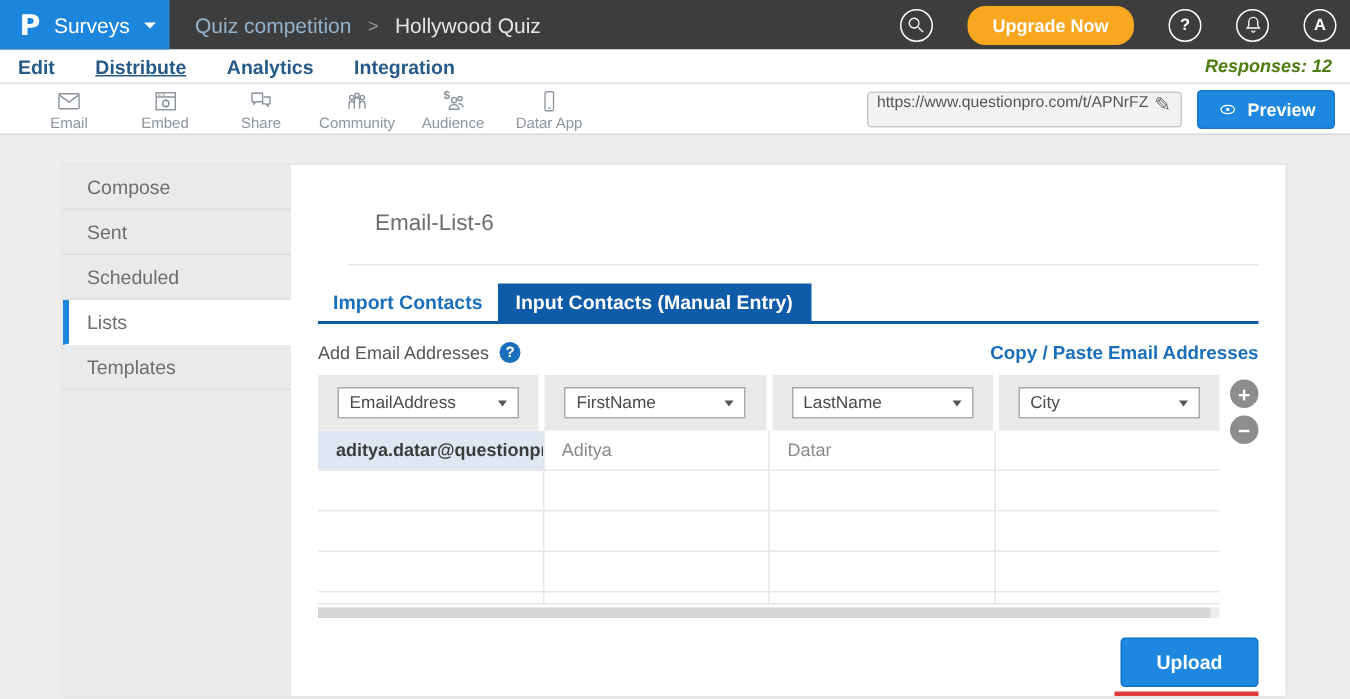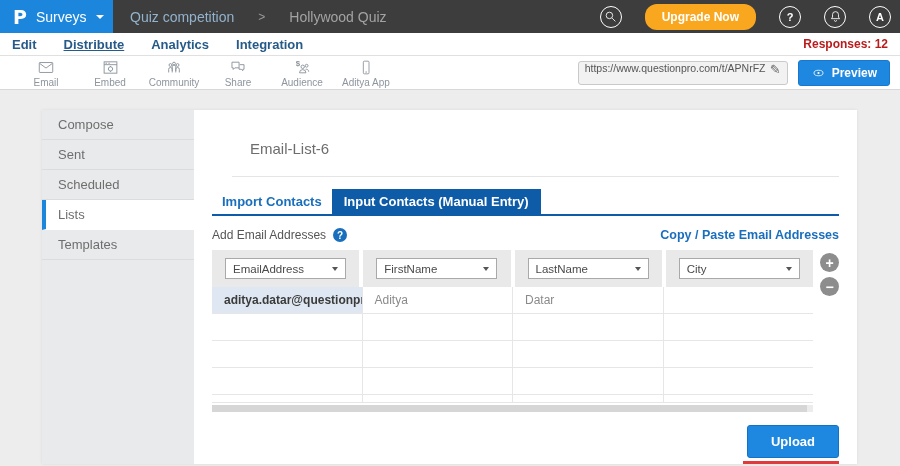--- a/index.html
+++ b/index.html
@@ -7,38 +7,38 @@
     font-family:"Liberation Sans", sans-serif; }
 
   
   .topbar { height:33px; background:#3d3d3d; display:flex; align-items:center; }
   .brand { width:113px; height:33px; background:#1c86dc; display:flex; align-items:center;
     gap:9px; padding-left:13px; cursor:pointer; flex-shrink:0; }
   .logo { color:#fff; font-size:19px; font-weight:bold; font-family:"DejaVu Sans",sans-serif; }
   .brand-label { color:#fff; font-size:14px; }
   .caret-down { width:0; height:0; border-left:4px solid transparent;
     border-right:4px solid transparent; border-top:4px solid #fff; }
-  .breadcrumb { margin-left:17px; display:flex; align-items:center; gap:24px; font-size:14px;text-align:right; }
+  .breadcrumb { margin-left:17px; display:flex; align-items:center; gap:11px; font-size:14px;text-align:right; }
   .crumb-parent { color:#93b2cc; }
   .crumb-sep { color:#9a9a9a; font-size:12px; }
-  .crumb-current { color:#a3a3a3; }
+  .crumb-current { color:#e5e5e5; }
   .topbar-right { margin-left:auto; display:flex; align-items:center; gap:23px; padding-right:9px; }
   .circle-btn { width:22px; height:22px; border:1.5px solid #fff; border-radius:50%;
     display:flex; align-items:center; justify-content:center; color:#fff; font-size:11px;
     font-weight:bold; cursor:pointer; background:transparent; flex-shrink:0; }
   .upgrade-btn { background:#f9a71f; color:#fff; font-size:12px; font-weight:bold;
     border:none; border-radius:12px; padding:6px 17px; cursor:pointer; }
 
   
   .navrow { height:23px; background:#fff; border-bottom:1px solid #e0e0e0;
     display:flex; align-items:center; padding:0 12px; }
   .nav-item { color:#265a88; font-size:13px; font-weight:bold; margin-right:27px;
     cursor:pointer; text-decoration:none; }
   .nav-item.active { text-decoration:underline; }
-  .responses { margin-left:auto; color:#b91c1c; font-size:12px; font-weight:bold; }
+  .responses { margin-left:auto; color:#4d7c0f; font-size:12px; font-weight:bold;font-style:italic; }
 
   
   .toolbar { height:34px; background:#fff; border-bottom:1px solid #d8d8d8;
     display:flex; align-items:center; padding:0 10px 0 14px; }
   .tool-item { width:64px; display:flex; flex-direction:column; align-items:center;
     cursor:pointer; }
   .tool-icon { height:19px; display:flex; align-items:center; }
   .tool-icon svg { stroke:#8a929b; fill:none; stroke-width:1.3; }
   .tool-label { font-size:10px; color:#8d959d; margin-top:0px; }
   .toolbar-right { margin-left:auto; display:flex; align-items:center; gap:10px; }
@@ -168,56 +168,56 @@
           <path d="M3 8h18M5 6h2M9 6h2"></path>
           <circle cx="12" cy="14" r="3"></circle>
           <path d="M12 9.8v1.4M12 16.8v1.4M8.4 14h1.4M14.2 14h1.4"></path>
         </svg>
     </span>
     <span class="tool-label">Embed</span>
   </div>
   <div class="tool-item">
     <span class="tool-icon">
       <svg width="20" height="17" viewBox="0 0 24 24">
+          <path d="M3.5 4.5h10v8h-6l-2.2 2.2v-2.2H3.5z"></path>
+          <path d="M14.5 8h6v6.5h-1.8v2l-2-2H13.5v-2"></path>
+        </svg>
+    </span>
+    <span class="tool-label">Share</span>
+  </div>
+  <div class="tool-item">
+    <span class="tool-icon">
+      <svg width="20" height="17" viewBox="0 0 24 24">
           <circle cx="7" cy="8.5" r="2"></circle>
           <circle cx="12" cy="6.5" r="2"></circle>
           <circle cx="17" cy="8.5" r="2"></circle>
           <path d="M4.5 19v-4.5a2.5 2.5 0 0 1 5 0V19M9.5 17v-6a2.5 2.5 0 0 1 5 0v6M14.5 19v-4.5a2.5 2.5 0 0 1 5 0V19"></path>
         </svg>
     </span>
     <span class="tool-label">Community</span>
-  </div>
-  <div class="tool-item">
-    <span class="tool-icon">
-      <svg width="20" height="17" viewBox="0 0 24 24">
-          <path d="M3.5 4.5h10v8h-6l-2.2 2.2v-2.2H3.5z"></path>
-          <path d="M14.5 8h6v6.5h-1.8v2l-2-2H13.5v-2"></path>
-        </svg>
-    </span>
-    <span class="tool-label">Share</span>
   </div>
   <div class="tool-item">
     <span class="tool-icon">
       <svg width="20" height="17" viewBox="0 0 24 24">
           <text x="3" y="10" font-size="11" stroke="none" fill="#8a929b" font-weight="bold">$</text>
           <circle cx="13" cy="11" r="2.4"></circle>
           <circle cx="18.5" cy="9.5" r="2"></circle>
           <path d="M8.5 19.5a4.5 4.5 0 0 1 9 0zM17 14.5a3.6 3.6 0 0 1 4.5 3.5"></path>
         </svg>
     </span>
     <span class="tool-label">Audience</span>
   </div>
   <div class="tool-item">
     <span class="tool-icon">
       <svg width="16" height="17" viewBox="0 0 24 24">
           <rect x="8" y="2.5" width="8.5" height="19" rx="1.5"></rect>
           <path d="M11 18.8h2.5"></path>
         </svg>
     </span>
-    <span class="tool-label">Aditya App</span>
+    <span class="tool-label">Datar App</span>
   </div>
   <div class="toolbar-right">
     <div class="url-box">
       <span class="url-text">https://www.questionpro.com/t/APNrFZ</span>
       <span class="pencil-icon">✎</span>
     </div>
     <button class="preview-btn">
       <svg class="white-ic" width="15" height="12" viewBox="0 0 24 24">
           <ellipse cx="12" cy="12" rx="9" ry="5.5"></ellipse>
           <circle cx="12" cy="12" r="2.2" fill="#fff" stroke="none"></circle>

